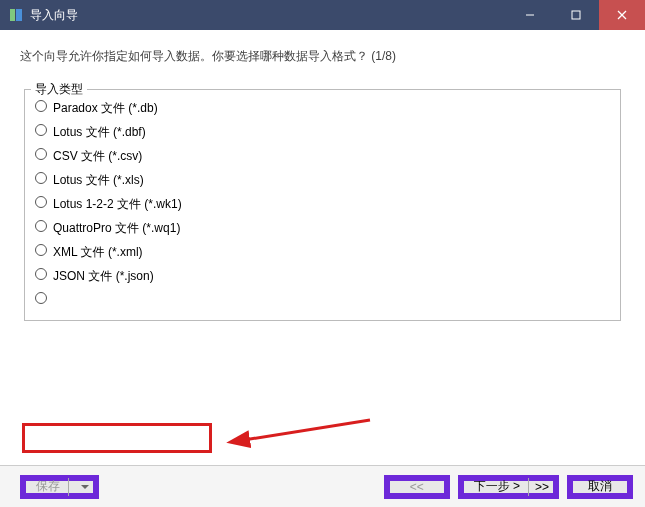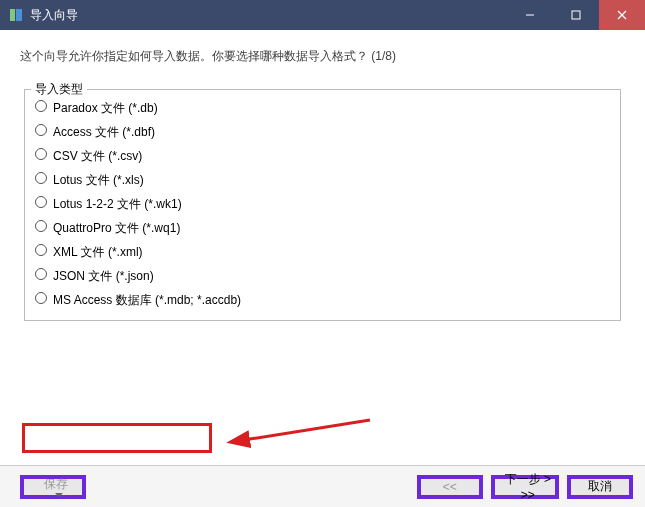--- a/index.html
+++ b/index.html
@@ -96,29 +96,28 @@
     display: flex;
     align-items: center;
     padding: 0 12px;
     background: #f5f5f5;
   }
   .footer .spacer { flex: 1; }
   .btn {
     height: 24px;
     min-width: 66px;
     background: #e8e8e8;
-    border: 4px solid #6d28d9;
+    border: 6px solid #6d28d9;
     display: inline-flex;
     align-items: center;
     justify-content: center;
     margin-left: 8px;
     font-size: 12px;
     padding: 0 10px;
     position: relative;
-    flex-direction: column;
   }
   .btn.disabled { color: #999; }
   .btn .caret {
     width: 0; height: 0;
     border-left: 4px solid transparent;
     border-right: 4px solid transparent;
     border-top: 4px solid #666;
     margin-left: 6px;
   }
   .btn.split {
@@ -174,21 +173,21 @@
     <div class="heading">这个向导允许你指定如何导入数据。你要选择哪种数据导入格式？ (1/8)</div>
 
     <div class="fieldset" id="fieldset" data-legend="导入类型">
 
     <div class="radio-row">
           <span class="radio-circle"></span>
           <span>Paradox 文件 (*.db)</span>
         </div>
         <div class="radio-row">
           <span class="radio-circle"></span>
-          <span>Access 文件 (*.dbf)</span>
+          <span>Lotus 文件 (*.dbf)</span>
         </div>
         <div class="radio-row">
           <span class="radio-circle"></span>
           <span>CSV 文件 (*.csv)</span>
         </div>
         <div class="radio-row">
           <span class="radio-circle"></span>
           <span>Lotus 文件 (*.xls)</span>
         </div>
         <div class="radio-row">
@@ -202,21 +201,20 @@
         <div class="radio-row">
           <span class="radio-circle"></span>
           <span>XML 文件 (*.xml)</span>
         </div>
         <div class="radio-row">
           <span class="radio-circle"></span>
           <span>JSON 文件 (*.json)</span>
         </div>
         <div class="radio-row">
           <span class="radio-circle"></span>
-          <span>MS Access 数据库 (*.mdb; *.accdb)</span>
         </div>
       </div>
   </div>
 
   <div class="highlight-box" style="left:22px; top:423px; width:190px; height:30px;"></div>
 
   <svg class="arrow" style="left:220px; top:412px;" width="160" height="38">
     <defs>
       <marker id="ah" markerWidth="10" markerHeight="10" refX="2" refY="3" orient="auto">
         <path d="M0,0 L0,6 L8,3 z" fill="#d81e1e"></path>

